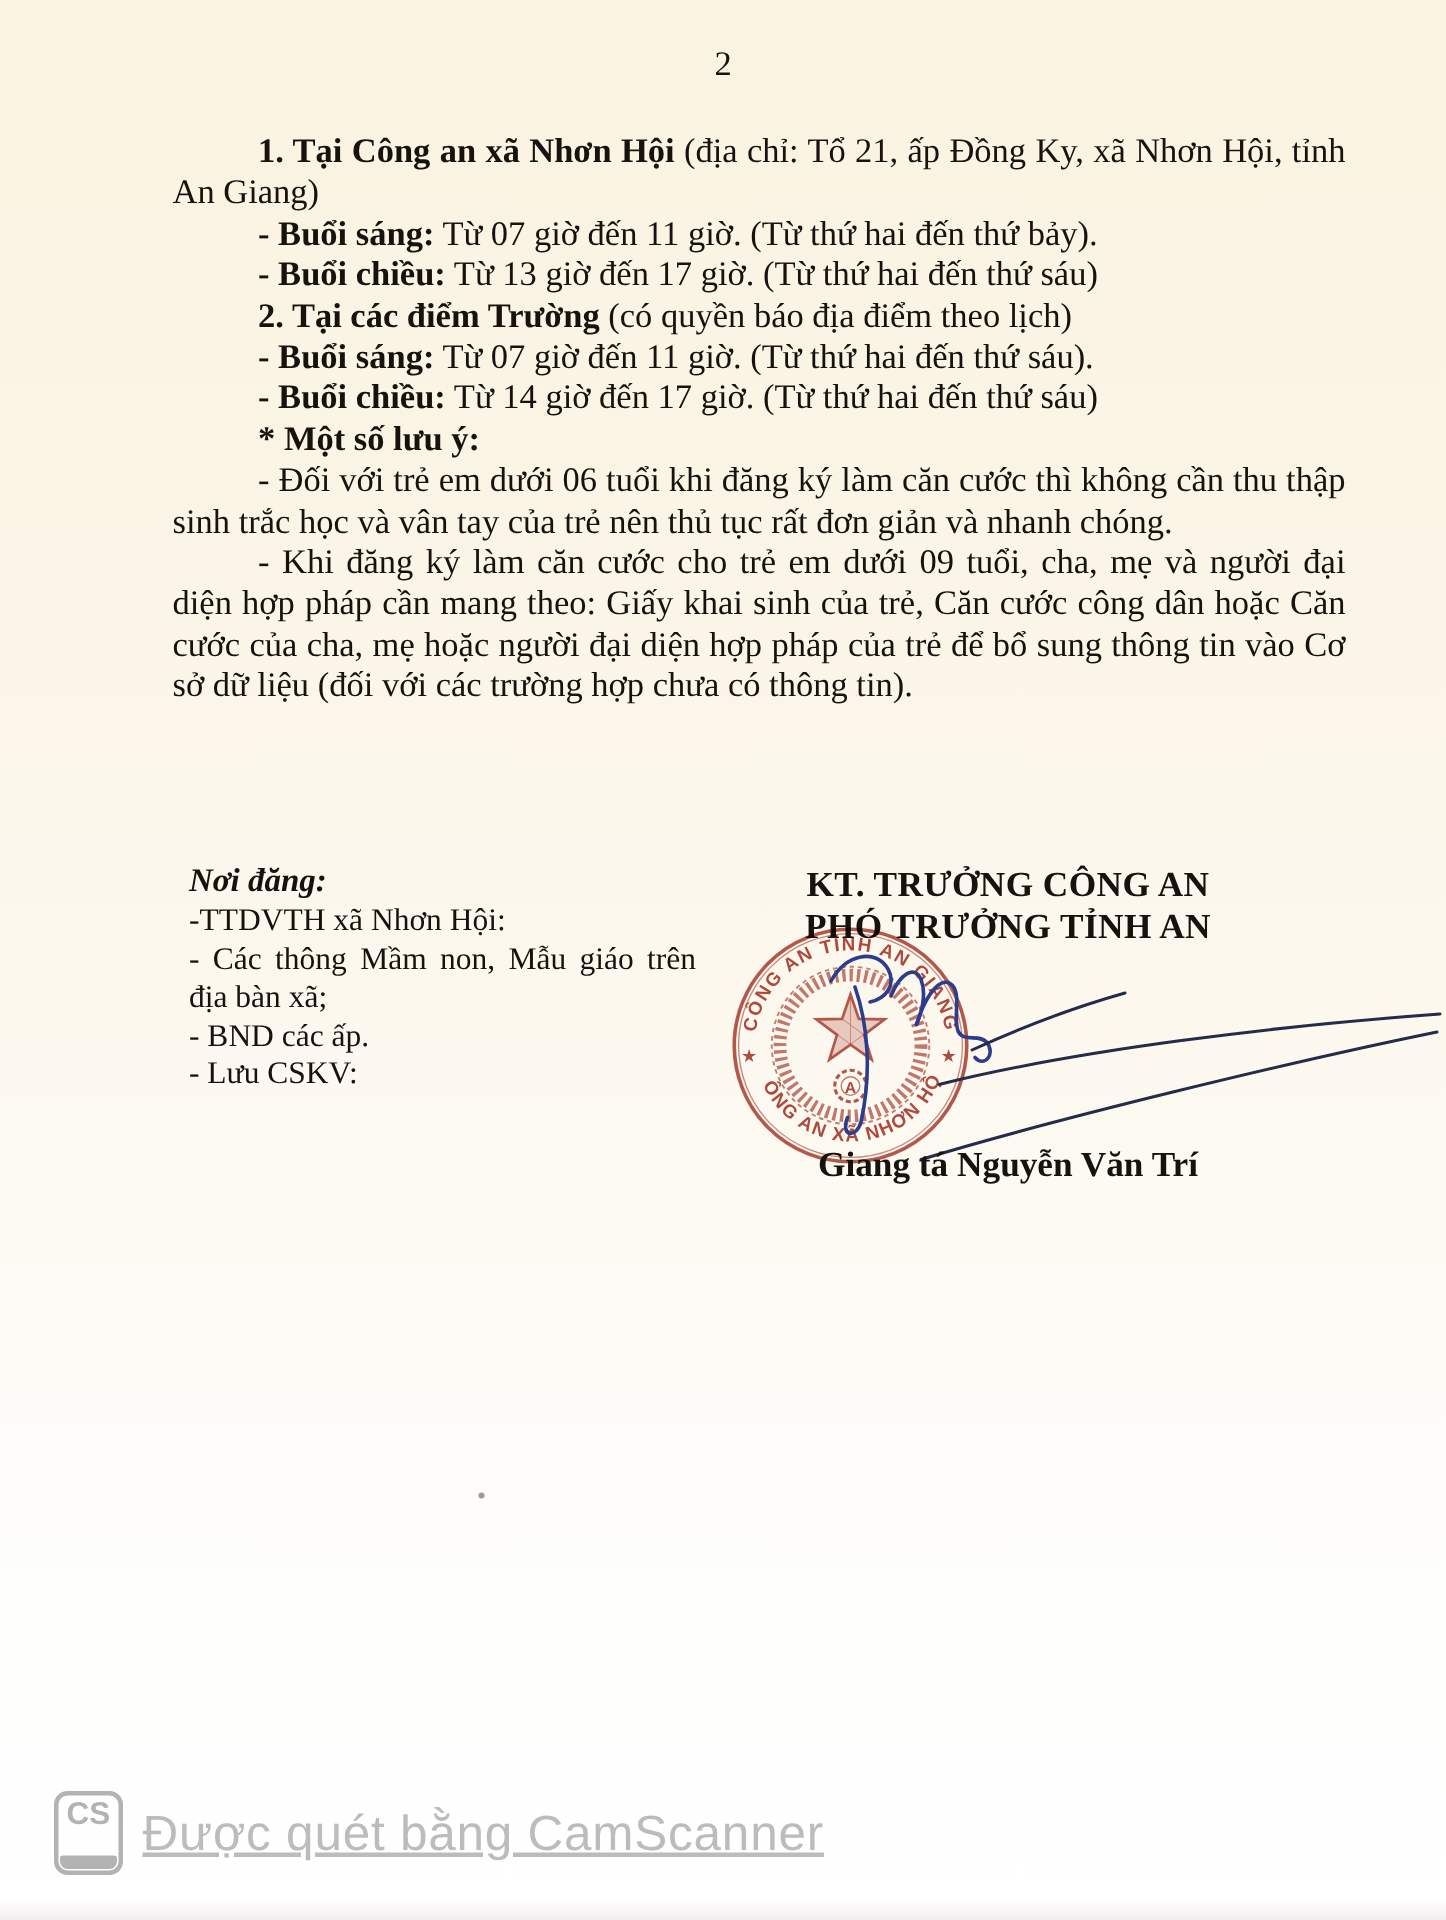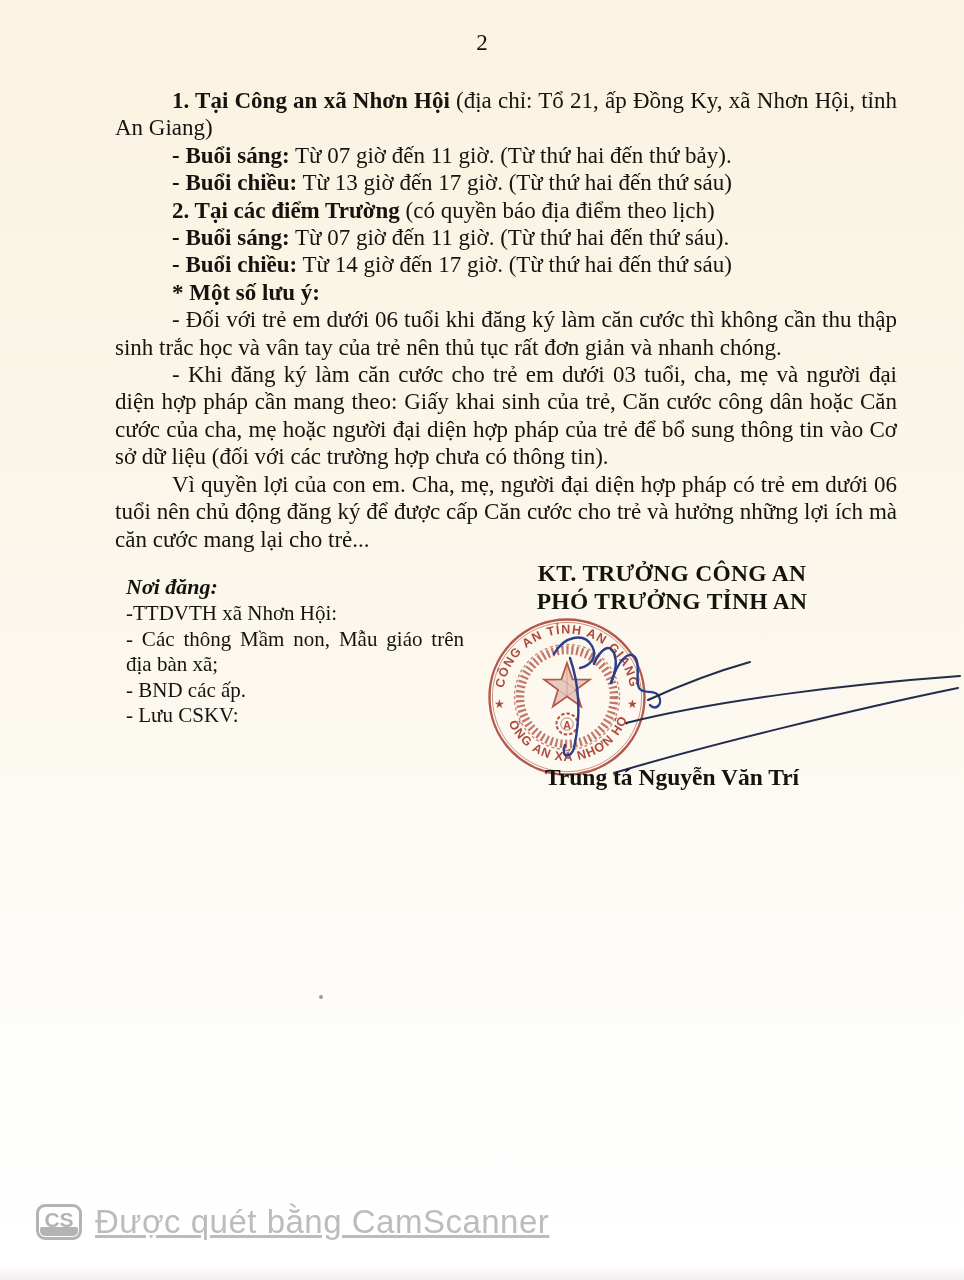--- a/index.html
+++ b/index.html
@@ -27,21 +27,21 @@
   }
   .body-text p{margin:0;text-indent:57px;}
   .body-text p b{font-weight:bold;}
   .recipients{
     position:absolute;left:126px;top:574px;width:338px;
     font-size:21px;line-height:25.4px;
   }
   .recipients-heading{font-weight:bold;font-style:italic;font-size:22px;margin:0 0 2px 0;}
   .recipients-item{margin:0;text-align:justify;}
   .sig-titles{
-    position:absolute;left:498px;top:559px;width:348px;
+    position:absolute;left:498px;top:576px;width:348px;
     text-align:center;font-weight:bold;font-size:23.5px;line-height:28px;
     letter-spacing:.3px;
   }
   .signer-name{
     position:absolute;left:498px;top:764px;width:348px;
     text-align:center;font-weight:bold;font-size:23.5px;
   }
   .seal-svg{
     position:absolute;left:486px;top:616px;width:162px;height:162px;
     mix-blend-mode:multiply;opacity:.92;
@@ -53,21 +53,21 @@
   .speck{
     position:absolute;left:319px;top:995px;width:4px;height:4px;
     background:#5a5a5a;border-radius:50%;opacity:.6;
   }
   .footer{
     position:absolute;left:36px;top:1196px;height:52px;
     display:flex;align-items:center;gap:13px;
     font-family:"Liberation Sans","DejaVu Sans",sans-serif;
   }
   .cs-icon{
-    position:relative;width:46px;height:36px;box-sizing:border-box;
+    position:relative;width:46px;height:56px;box-sizing:border-box;
     border:3.5px solid #b3b3b3;border-radius:9px;flex:0 0 auto;
   }
   .cs-icon-label{
     position:absolute;top:1px;left:0;width:100%;text-align:center;
     font-size:21px;font-weight:bold;color:#b3b3b3;letter-spacing:0;
   }
   .cs-icon-bar{
     position:absolute;left:1px;right:1px;bottom:1px;height:9px;
     background:#b3b3b3;border-radius:2px 2px 5px 5px;
   }
@@ -84,22 +84,21 @@
 
   <div class="body-text">
       <p><b>1. Tại Công an xã Nhơn Hội </b><span>(địa chỉ: Tổ 21, ấp Đồng Ky, xã Nhơn Hội, tỉnh An Giang)</span></p>
       <p><b>- Buổi sáng:</b><span> Từ 07 giờ đến 11 giờ. (Từ thứ hai đến thứ bảy).</span></p>
       <p><b>- Buổi chiều:</b><span> Từ 13 giờ đến 17 giờ. (Từ thứ hai đến thứ sáu)</span></p>
       <p><b>2. Tại các điểm Trường </b><span>(có quyền báo địa điểm theo lịch)</span></p>
       <p><b>- Buổi sáng:</b><span> Từ 07 giờ đến 11 giờ. (Từ thứ hai đến thứ sáu).</span></p>
       <p><b>- Buổi chiều:</b><span> Từ 14 giờ đến 17 giờ. (Từ thứ hai đến thứ sáu)</span></p>
       <p><b>* Một số lưu ý:</b></p>
       <p><span>- Đối với trẻ em dưới 06 tuổi khi đăng ký làm căn cước thì không cần thu thập sinh trắc học và vân tay của trẻ nên thủ tục rất đơn giản và nhanh chóng.</span></p>
-      <p><span>- Khi đăng ký làm căn cước cho trẻ em dưới 03 tuổi, cha, mẹ và người đại diện hợp pháp cần mang theo: Giấy khai sinh của trẻ, Căn cước công dân hoặc Căn cước của cha, mẹ hoặc người đại diện hợp pháp của trẻ để bổ sung thông tin vào Cơ sở dữ liệu (đối với các trường hợp chưa có thông tin).</span></p>
-      <p><span>Vì quyền lợi của con em. Cha, mẹ, người đại diện hợp pháp có trẻ em dưới 06 tuổi nên chủ động đăng ký để được cấp Căn cước cho trẻ và hưởng những lợi ích mà căn cước mang lại cho trẻ...</span></p>
+      <p><span>- Khi đăng ký làm căn cước cho trẻ em dưới 09 tuổi, cha, mẹ và người đại diện hợp pháp cần mang theo: Giấy khai sinh của trẻ, Căn cước công dân hoặc Căn cước của cha, mẹ hoặc người đại diện hợp pháp của trẻ để bổ sung thông tin vào Cơ sở dữ liệu (đối với các trường hợp chưa có thông tin).</span></p>
     </div>
 
   <div class="recipients">
     <p class="recipients-heading">Nơi đăng:</p>
     <div>
         <p class="recipients-item">-TTDVTH xã Nhơn Hội:</p>
         <p class="recipients-item">- Các thông Mầm non, Mẫu giáo trên địa bàn xã;</p>
         <p class="recipients-item">- BND các ấp.</p>
         <p class="recipients-item">- Lưu CSKV:</p>
       </div>
@@ -146,21 +145,21 @@
         <path d="M 143 87 C 150 64, 161 54, 167 61 C 173 68, 167 84, 171 92 C 175 99, 185 93, 190 99 C 196 107, 188 116, 182 109"></path>
       </g>
       <g stroke="#232c48" stroke-width="2">
         <path d="M 180 104 C 215 88, 250 75, 282 66"></path>
         <path d="M 158 127 C 250 104, 382 88, 492 80"></path>
         <path d="M 146 177 C 235 150, 392 112, 490 92"></path>
       </g>
     </g>
   </svg>
 
-  <div class="signer-name">Trung tá Nguyễn Văn Trí</div>
+  <div class="signer-name">Giang tá Nguyễn Văn Trí</div>
 
   <div class="speck"></div>
 
   <div class="footer">
     <div class="cs-icon">
       <div class="cs-icon-label">CS</div>
       <div class="cs-icon-bar"></div>
     </div>
     <div class="footer-text">Được quét bằng CamScanner</div>
   </div>

